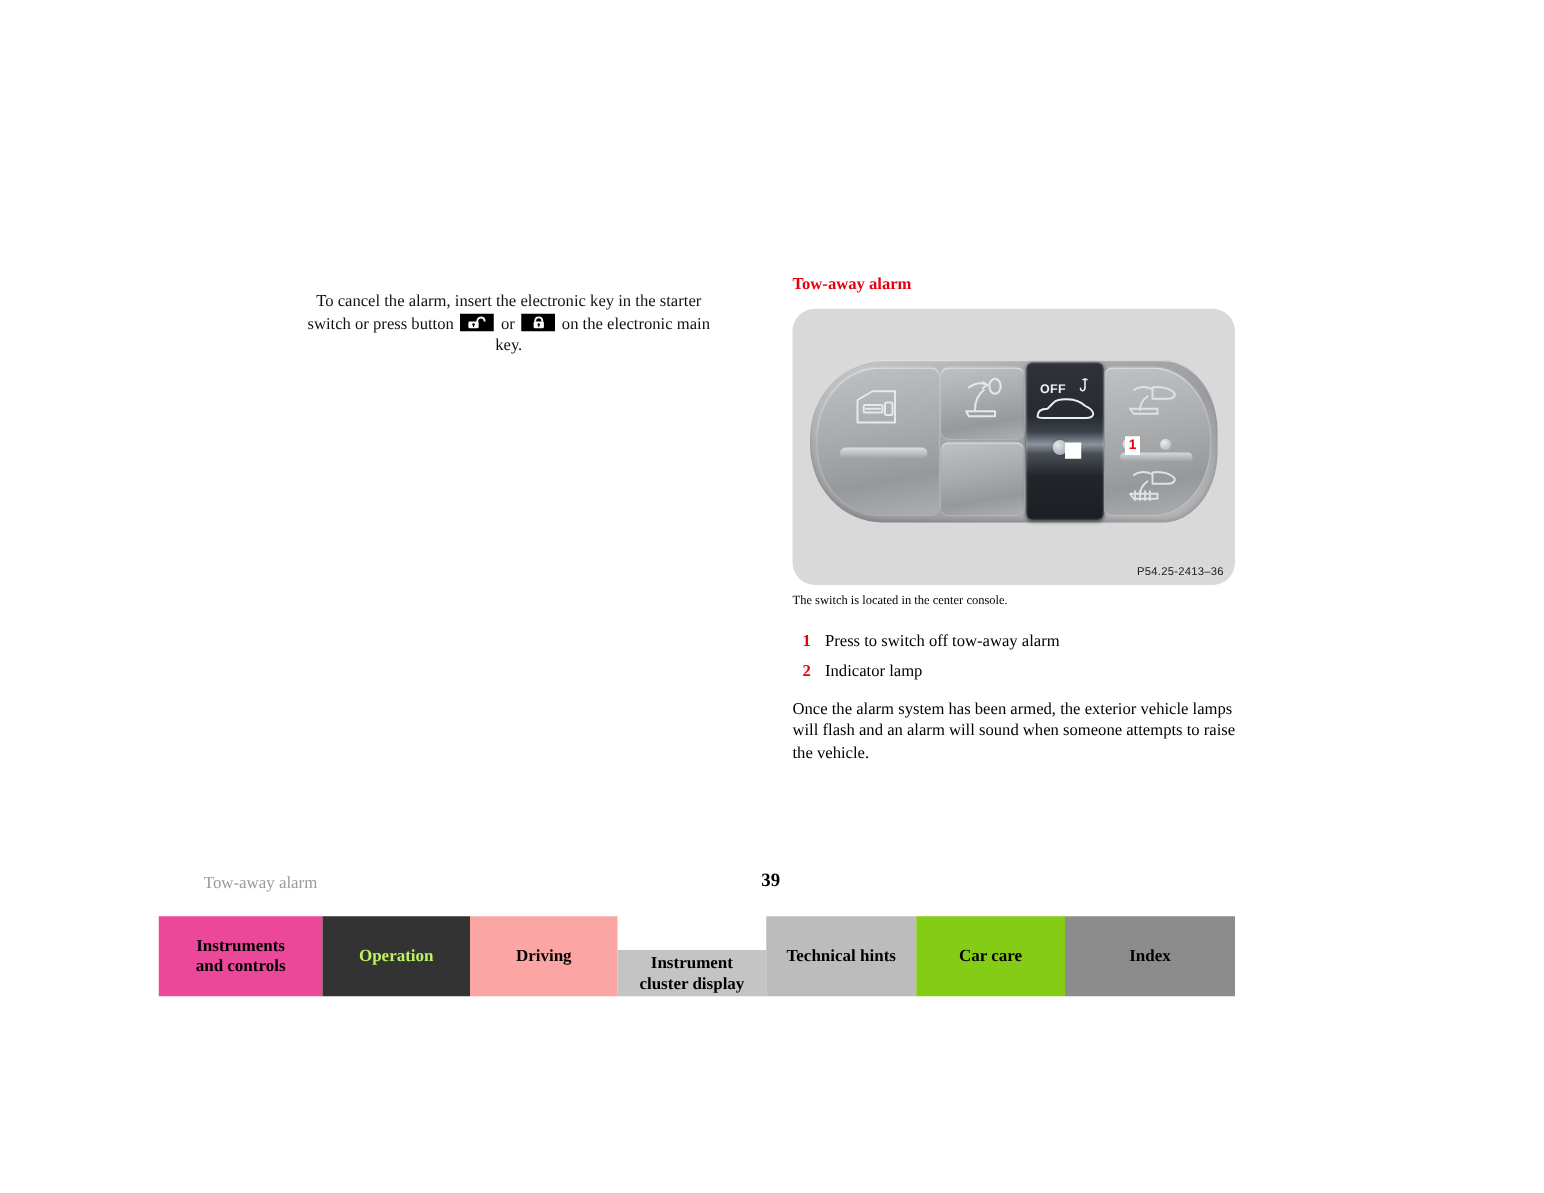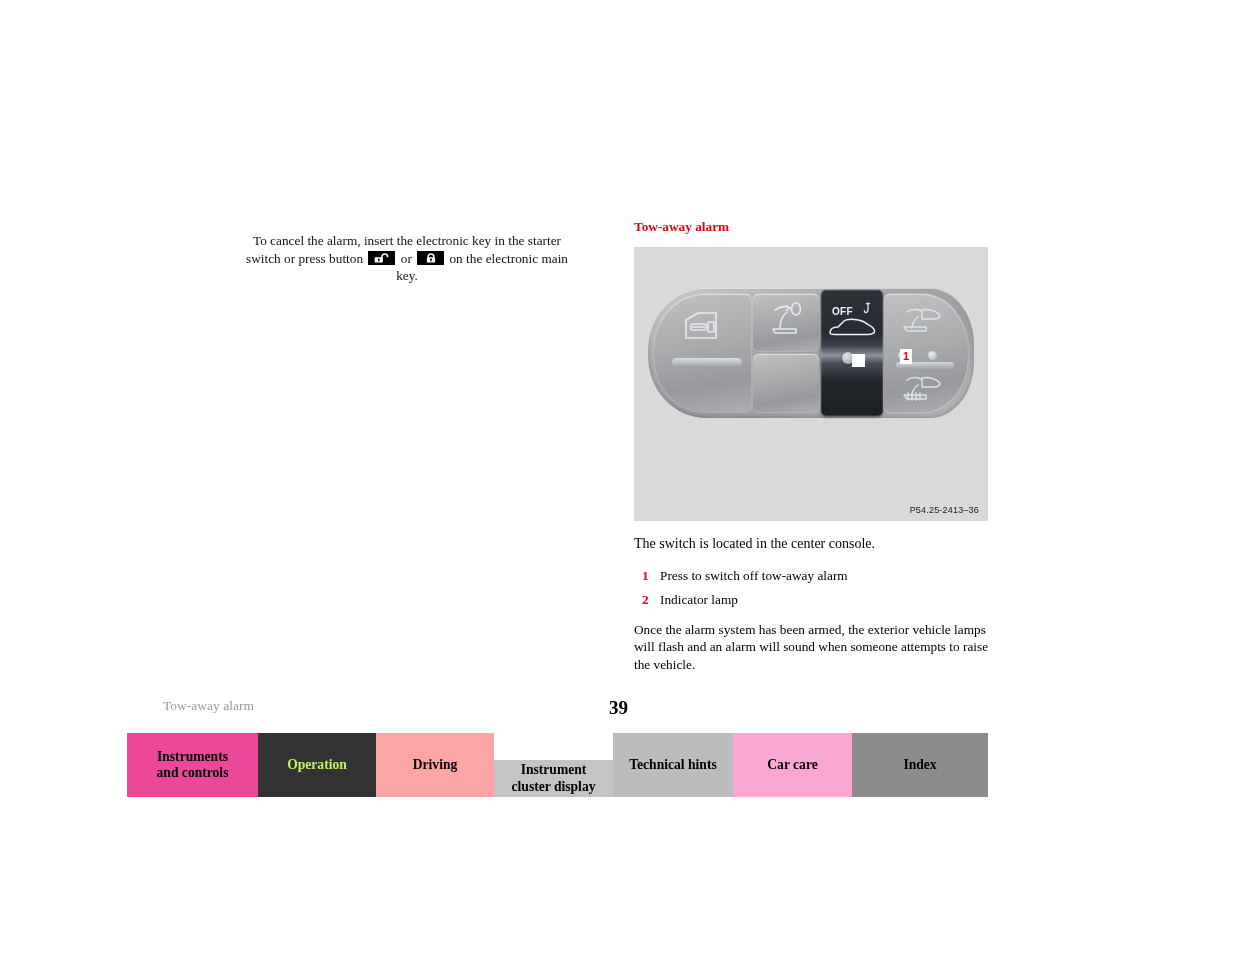--- a/index.html
+++ b/index.html
@@ -60,23 +60,24 @@
     font-weight: bold;
     color: #e8000d;
     line-height: 16px;
     margin: 0 0 12px 0;
   }
 
   
   .figure {
     position: relative;
     width: 354px;
-    height: 274px;
+    height: 221px;
     background: #d9d9d9;
     overflow: hidden;
+    border-radius: 18px;
   }
   .fig-code {
     position: absolute;
     right: 9px;
     bottom: 6px;
     font-family: "Liberation Sans", "DejaVu Sans", sans-serif;
     font-size: 9px;
     letter-spacing: 0.2px;
     color: #1a1a1a;
   }
@@ -159,22 +160,22 @@
   .icon-line-d { stroke: #dfe3e6; stroke-width: 1.5; fill: none; stroke-linejoin: round; stroke-linecap: round; }
   .seat-dot {
     position: absolute;
     width: 9px; height: 9px;
     border-radius: 50%;
     background: radial-gradient(circle at 35% 32%, #eceef0 0%, #c4c8cb 60%, #a2a6a9 100%);
   }
 
   
   .cap-line {
-    margin-top: 14px;
-    font-size: 14px;
+    margin-top: 4px;
+    font-size: 10px;
     line-height: 17.6px;
   }
   .num-list {
     margin: 14px 0 0 0;
     padding: 0;
     list-style: none;
   }
   .num-list li {
     font-size: 13.3px;
     line-height: 17.6px;
@@ -206,21 +207,21 @@
   .running-head {
     position: absolute;
     left: 0; top: 0;
     font-size: 13.5px;
     color: #9a9a9a;
   }
   .page-no {
     position: absolute;
     left: 446px;
     top: -1px;
-    font-size: 19px;
+    font-size: 15px;
     font-weight: bold;
     color: #000;
   }
 
   .tabbar {
     position: absolute;
     left: 127px;
     top: 733px;
     width: 980px;
     height: 64px;
@@ -364,17 +365,17 @@
   </div>
 
   <div class="tabbar">
       <div class="tab" style="background: #ec4899; width: 131px; flex: 0 0 131px;">Instruments
 and controls</div>
       <div class="tab active" style="background: rgb(51, 51, 51); width: 118px; flex: 0 0 118px;">Operation</div>
       <div class="tab" style="background: #fca5a5; width: 118px; flex: 0 0 118px;">Driving</div>
       <div class="tab" style="background: rgb(196, 196, 196); width: 119px; flex: 0 0 119px; margin-top: 27px;">Instrument
 cluster display</div>
       <div class="tab" style="background: rgb(188, 188, 188); width: 120px; flex: 0 0 120px;">Technical hints</div>
-      <div class="tab" style="background: #f9a8d4; width: 119px; flex: 0 0 119px;">Car care</div>
+      <div class="tab" style="background: #84cc16; width: 119px; flex: 0 0 119px;">Car care</div>
       <div class="tab" style="background: rgb(140, 140, 140); width: 136px; flex: 0 0 136px;">Index</div>
     </div>
 
 </div>
 
 </body></html>

